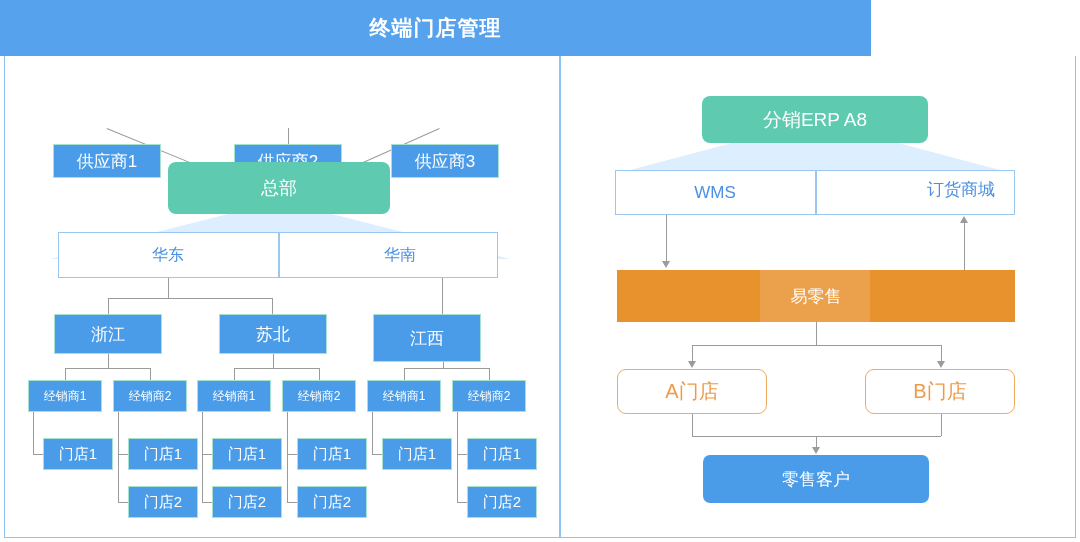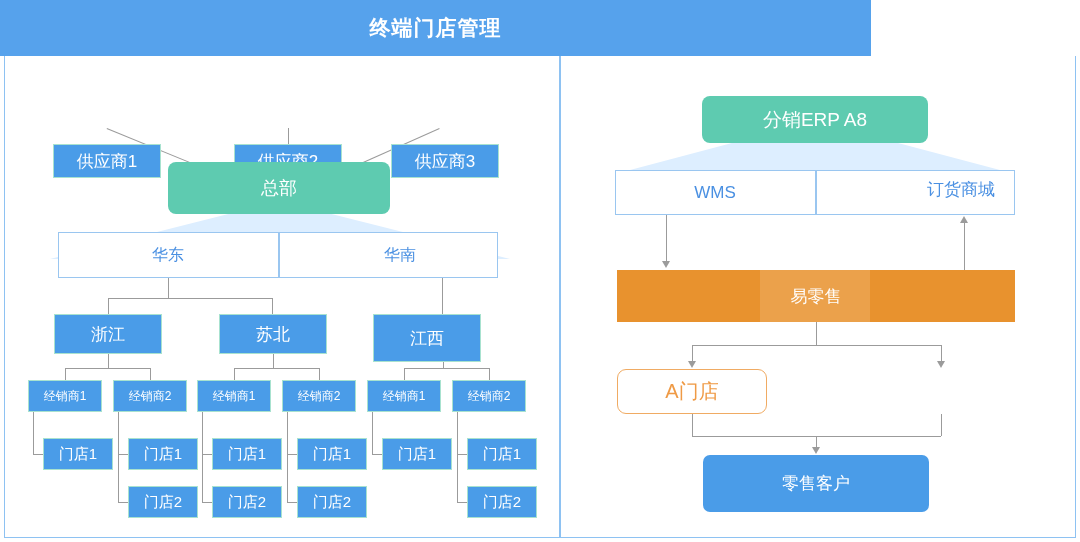--- a/index.html
+++ b/index.html
@@ -358,25 +358,28 @@
       <div class="ln ln-v" style="left:255px; top:266px; height:23px;"></div>
       <div class="ln ln-h" style="left:131px; top:289px; width:249px;"></div>
       <div class="ln ln-v" style="left:131px; top:289px; height:20px;"></div>
       <div class="arrow-head arrow-down" style="left:127px; top:305px;"></div>
       <div class="ln ln-v" style="left:380px; top:289px; height:20px;"></div>
       <div class="arrow-head arrow-down" style="left:376px; top:305px;"></div>
 
       <div class="node node-orange-outline fs-shop" style="left:56px; top:313px; width:150px; height:45px;">
         <span>A门店</span>
       </div>
+      <div class="node node-orange-outline fs-shop" style="left:304px; top:313px; width:150px; height:45px;">
+        <span>B门店</span>
+      </div>
 
       <div class="ln ln-v" style="left:131px; top:358px; height:22px;"></div>
       <div class="ln ln-v" style="left:380px; top:358px; height:22px;"></div>
       <div class="ln ln-h" style="left:131px; top:380px; width:249px;"></div>
       <div class="ln ln-v" style="left:255px; top:380px; height:14px;"></div>
       <div class="arrow-head arrow-down" style="left:251px; top:391px;"></div>
 
-      <div class="node node-blue-round fs-cust" style="left:142px; top:399px; width:226px; height:57px;">
+      <div class="node node-blue-round fs-cust" style="left:142px; top:399px; width:226px; height:48px;">
         <span>零售客户</span>
       </div>
     </div>
   </div>
 </div>
 
 </body></html>

